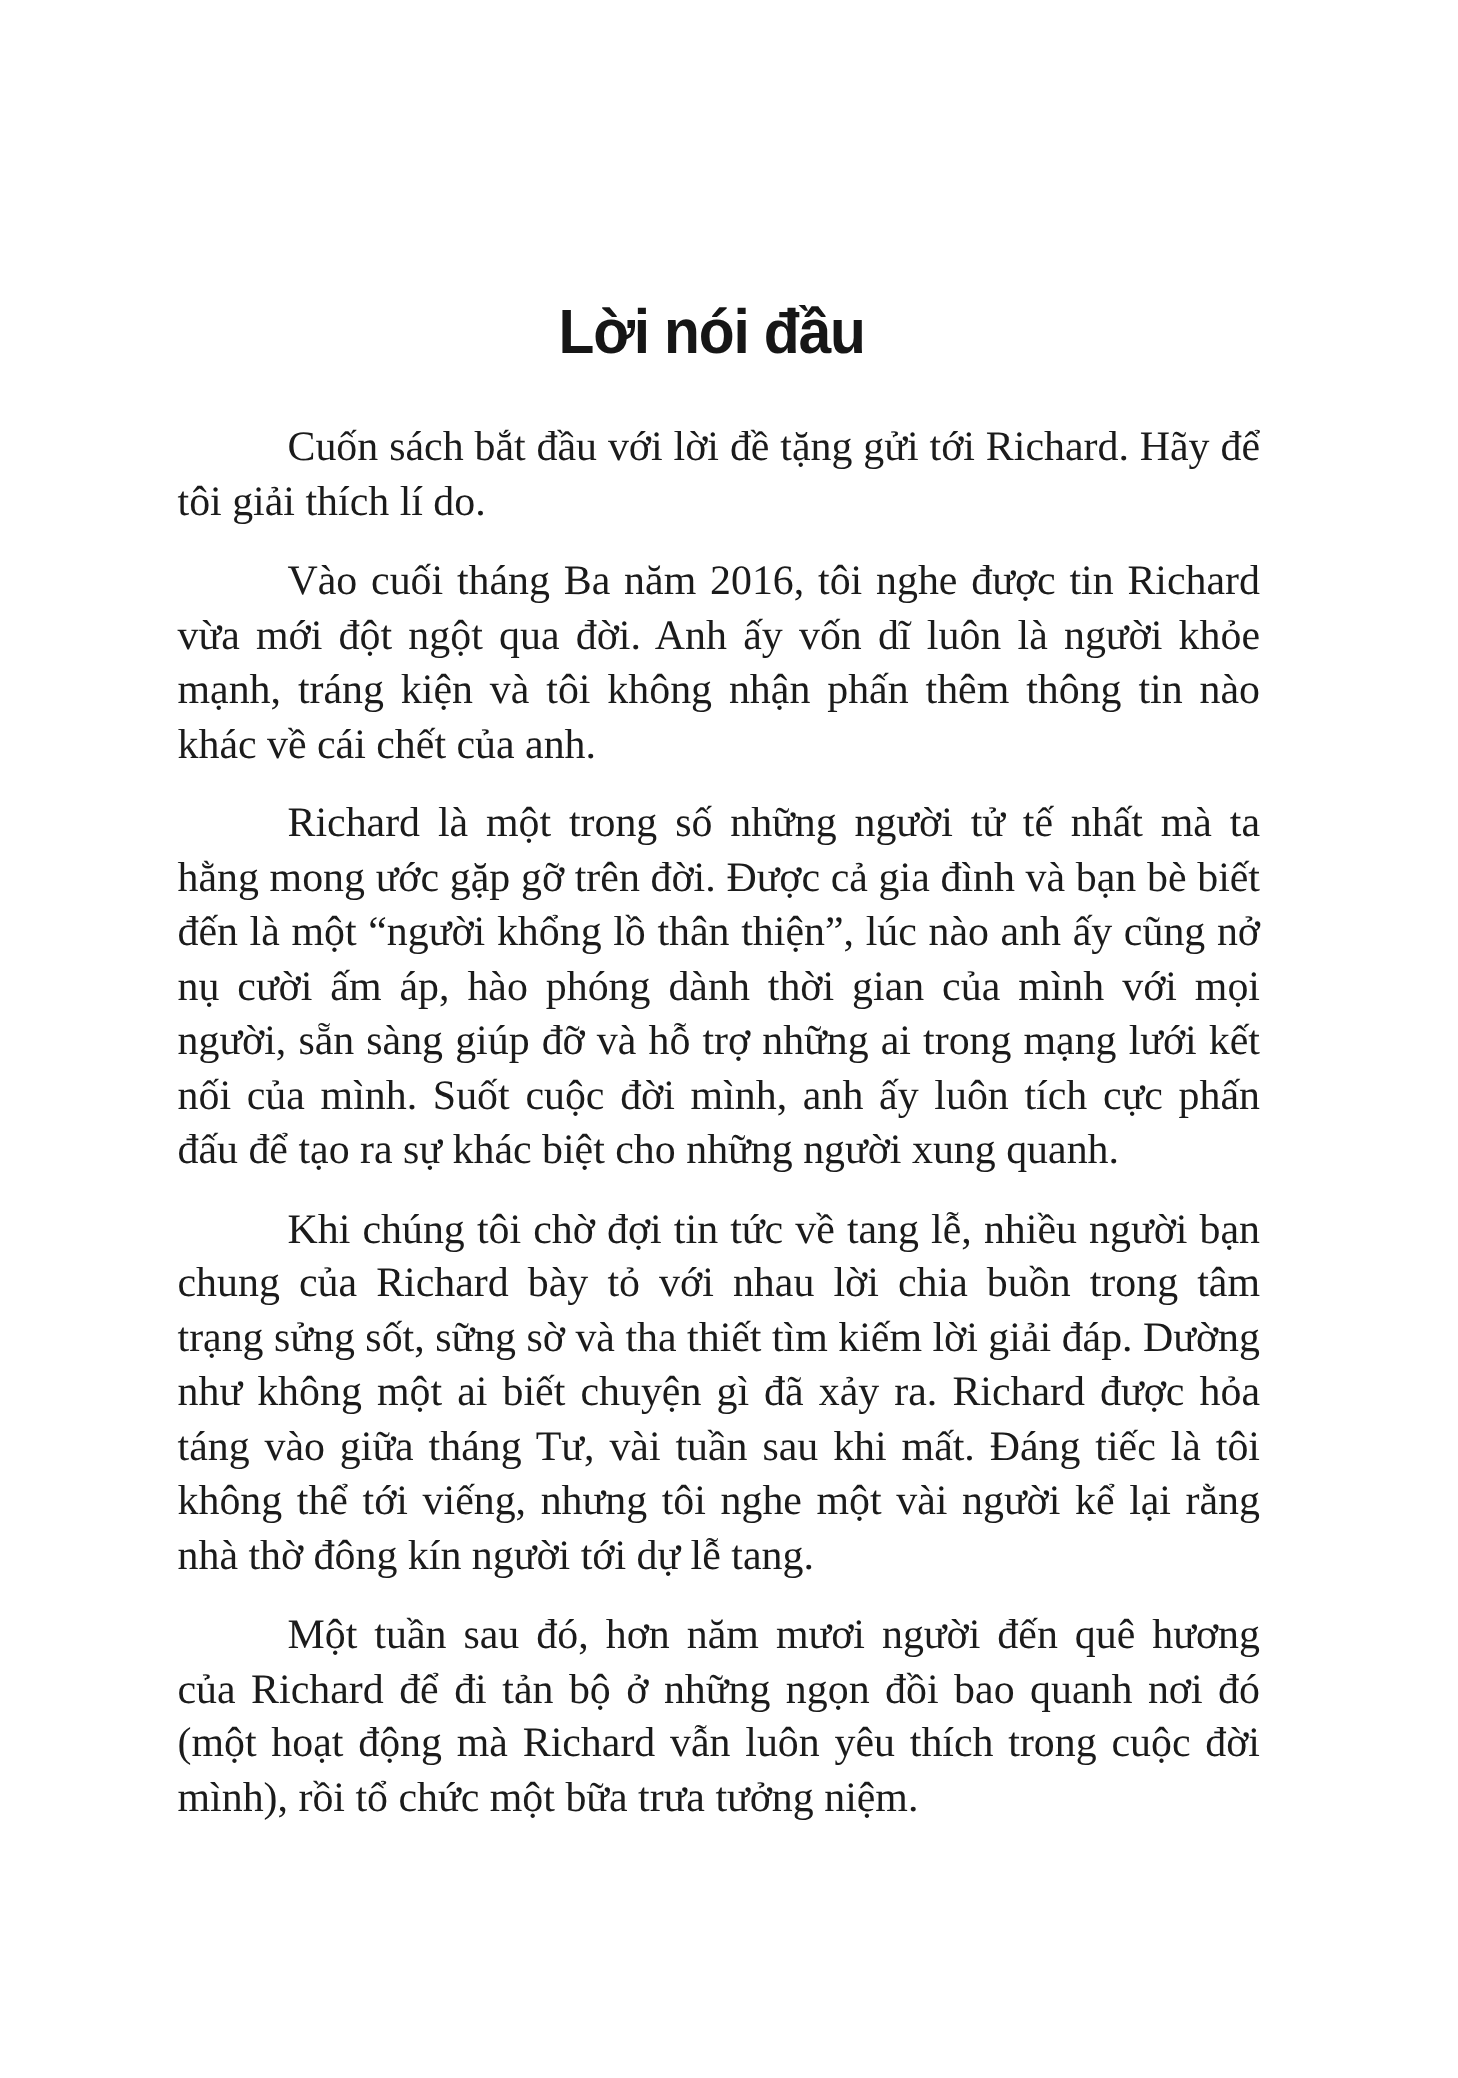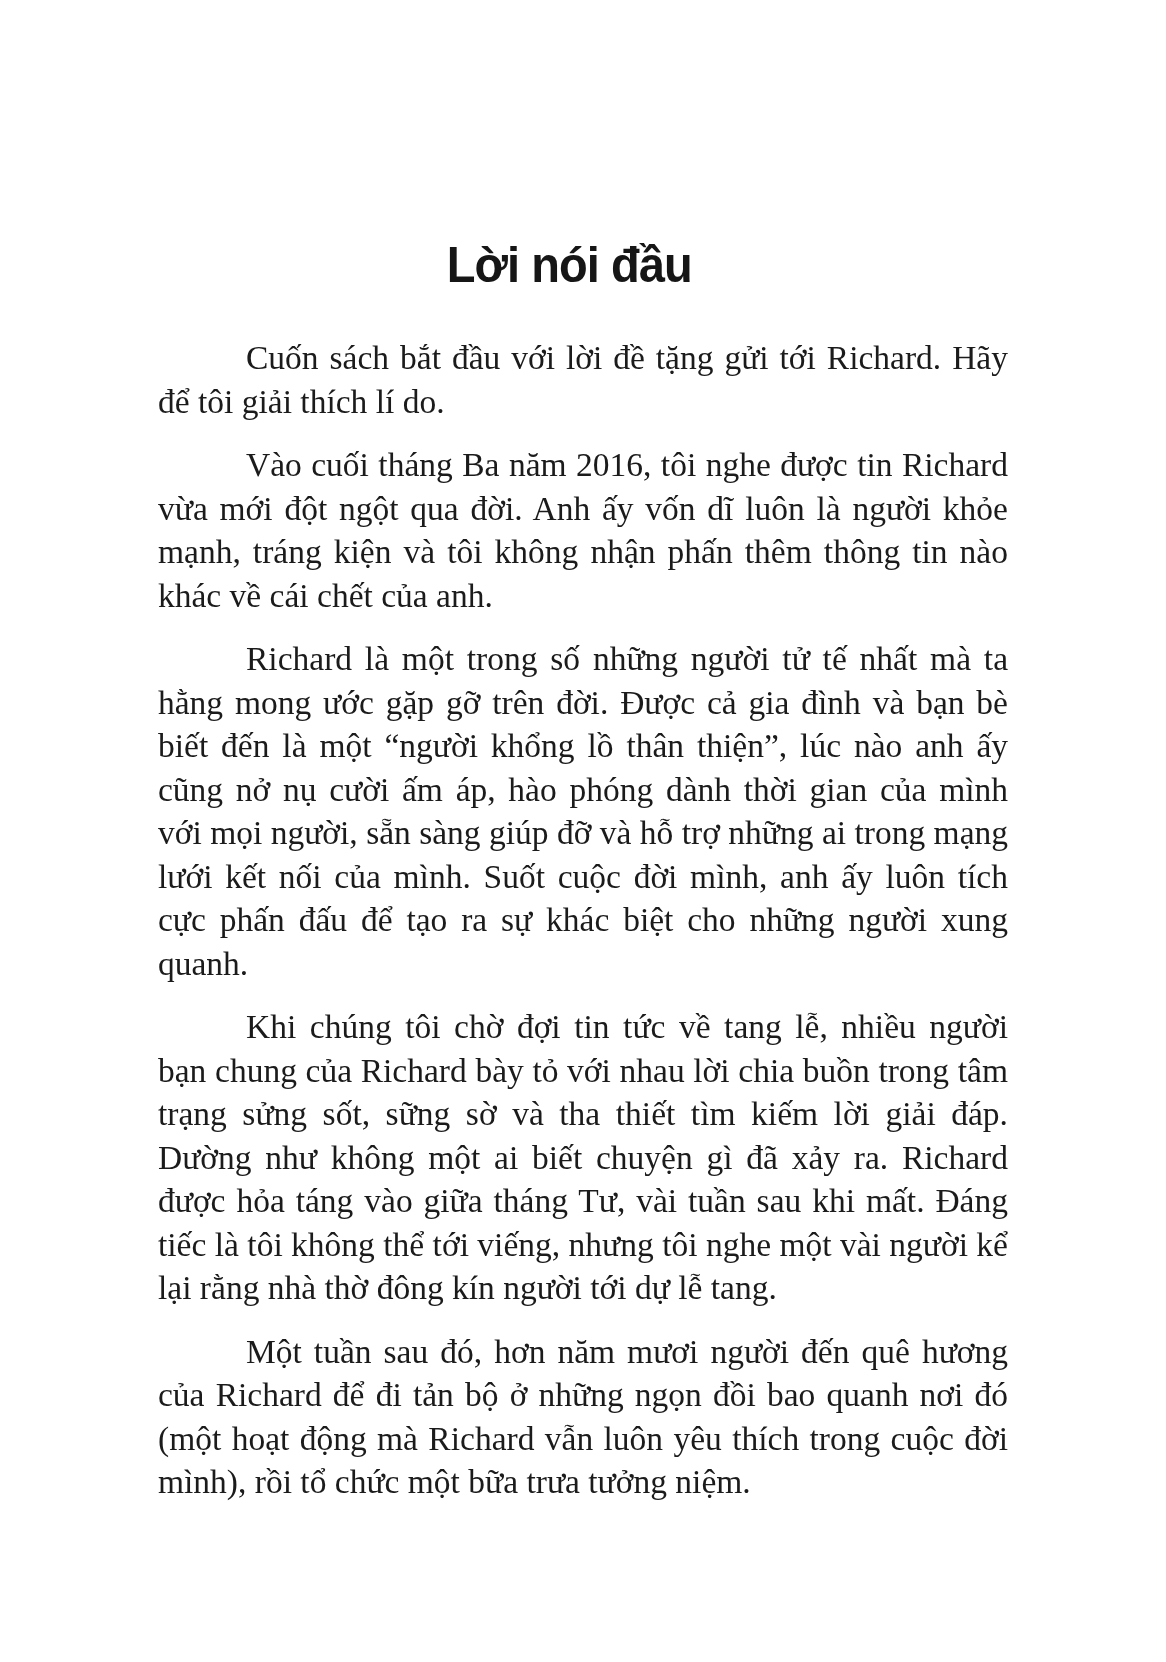--- a/index.html
+++ b/index.html
@@ -34,21 +34,21 @@
     transform: scaleX(0.94);
     transform-origin: center;
   }
   .content {
     position: absolute;
     left: 142px;
     top: 336px;
     width: 866px;
   }
   .content p {
-    margin: 0 0 20px 16px;
+    margin: 0 0 20px 0;
     font-size: 33.5px;
     line-height: 43.5px;
     text-align: justify;
     text-indent: 88px;
     color: #1b1b1b;
   }
   .page-number {
     position: absolute;
     top: 1494px;
     left: 0;

